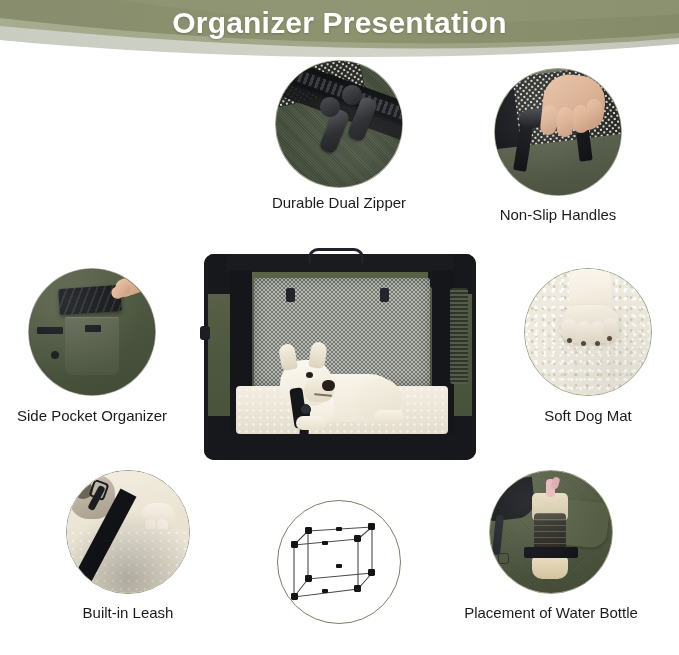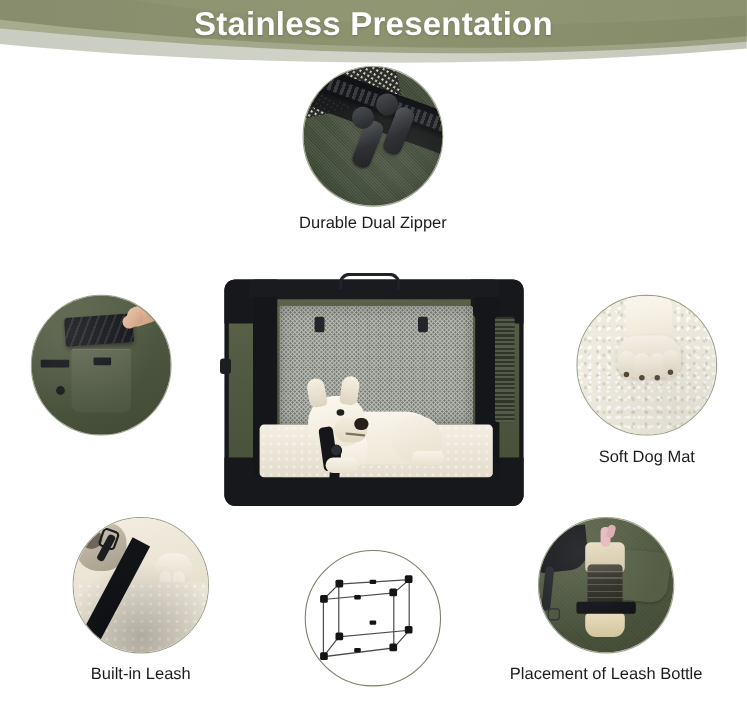--- a/index.html
+++ b/index.html
@@ -101,21 +101,21 @@
       </defs>
 
       <path d="M0,0 L679,0 L679,44 C470,62 230,62 0,40 Z" fill="url(#gLight)"></path>
 
       <path d="M0,0 L679,0 L679,38 C460,56 250,50 0,26 Z" fill="url(#gMid)"></path>
 
       <path d="M0,0 L679,0 L679,33 C470,52 220,44 0,18 Z" fill="url(#gTop)"></path>
 
       <path d="M120,0 L679,0 L679,14 C430,30 260,22 120,0 Z" fill="#949a78" opacity=".45"></path>
     </svg>
-    <div class="banner-title">Stainless Presentation</div>
+    <div class="banner-title">Organizer Presentation</div>
   </div>
 
 
   <div class="feat" style="left:275px;top:60px;">
     <div class="circ" style="width:128px;height:128px;">
       <div class="fabric-olive"></div>
 
       <div class="mesh" style="left:-6px;top:-6px;width:92px;height:44px;transform:rotate(-12deg);opacity:.95;"></div>
 
       <div style="position:absolute;left:-10px;top:20px;width:160px;height:24px;background:#111215;transform:rotate(20deg);"></div>
@@ -132,20 +132,46 @@
 
       <div style="position:absolute;left:78px;top:36px;width:17px;height:44px;border-radius:7px;transform:rotate(22deg);
         background:linear-gradient(135deg,#55585c,#26282b 55%,#16181a);box-shadow:0 1px 2px rgba(0,0,0,.5);"></div>
       <div style="position:absolute;left:66px;top:24px;width:20px;height:20px;border-radius:50%;transform:rotate(22deg);
         background:linear-gradient(135deg,#4c4f53,#1c1e21);"></div>
       <div style="position:absolute;inset:0;background:radial-gradient(circle at 70% 75%,rgba(255,255,255,.08),transparent 60%);"></div>
     </div>
     <div class="cap" style="top:134px;">Durable Dual Zipper</div>
   </div>
 
+  <div class="feat" style="left:494px;top:68px;">
+    <div class="circ" style="width:128px;height:128px;">
+      <div style="position:absolute;inset:0;background:linear-gradient(180deg,#6d7460 0%,#5d6551 55%,#525a46 100%);"></div>
+
+      <div class="mesh" style="left:16px;top:2px;width:108px;height:74px;transform:rotate(-7deg);"></div>
+
+      <div style="position:absolute;left:-4px;top:0;width:26px;height:92px;background:#14161a;transform:rotate(-7deg);"></div>
+
+      <div style="position:absolute;left:-10px;top:72px;width:160px;height:62px;background:linear-gradient(180deg,#59604c,#4a5240);transform:rotate(-7deg);"></div>
+
+      <div style="position:absolute;left:22px;top:52px;width:13px;height:50px;background:#101216;transform:rotate(9deg);border-radius:2px;"></div>
+      <div style="position:absolute;left:82px;top:48px;width:13px;height:44px;background:#101216;transform:rotate(-7deg);border-radius:2px;"></div>
+      <div style="position:absolute;left:24px;top:44px;width:74px;height:13px;background:#101216;border-radius:6px;transform:rotate(-4deg);"></div>
+
+      <div style="position:absolute;left:24px;top:40px;width:36px;height:18px;border-radius:9px;
+        background:linear-gradient(180deg,#3a3d42,#101215);transform:rotate(-4deg);"></div>
+
+      <div class="skin" style="position:absolute;left:48px;top:6px;width:62px;height:54px;border-radius:26px 26px 18px 18px;transform:rotate(6deg);"></div>
+      <div class="skin" style="position:absolute;left:46px;top:36px;width:16px;height:30px;border-radius:8px;transform:rotate(6deg);"></div>
+      <div class="skin" style="position:absolute;left:62px;top:38px;width:16px;height:30px;border-radius:8px;transform:rotate(3deg);"></div>
+      <div class="skin" style="position:absolute;left:78px;top:36px;width:16px;height:28px;border-radius:8px;transform:rotate(0deg);"></div>
+      <div class="skin" style="position:absolute;left:92px;top:30px;width:15px;height:24px;border-radius:8px;transform:rotate(-4deg);"></div>
+      <div style="position:absolute;inset:0;background:radial-gradient(circle at 35% 30%,rgba(255,255,255,.10),transparent 62%);"></div>
+    </div>
+    <div class="cap" style="top:138px;">Non-Slip Handles</div>
+  </div>
 
   <div class="feat" style="left:28px;top:268px;">
     <div class="circ" style="width:128px;height:128px;">
       <div class="fabric-olive"></div>
       <div style="position:absolute;inset:0;background:linear-gradient(160deg,#5a6249 0%,#4b543e 55%,#414a35 100%);"></div>
 
       <div style="position:absolute;left:30px;top:18px;width:62px;height:26px;background:#141519;border-radius:2px;transform:rotate(-4deg);
         box-shadow:0 2px 4px rgba(0,0,0,.45);"></div>
       <div style="position:absolute;left:30px;top:18px;width:62px;height:26px;transform:rotate(-4deg);
         background:repeating-linear-gradient(115deg,rgba(255,255,255,.09) 0 2px,transparent 2px 7px);"></div>
@@ -154,20 +180,21 @@
         border-radius:2px 2px 8px 8px;box-shadow:inset 0 1px 0 rgba(255,255,255,.10);"></div>
       <div style="position:absolute;left:56px;top:56px;width:16px;height:7px;background:#15171b;border-radius:1px;"></div>
 
       <div style="position:absolute;left:8px;top:58px;width:26px;height:7px;background:#15171b;border-radius:1px;"></div>
       <div style="position:absolute;left:22px;top:82px;width:8px;height:8px;border-radius:50%;background:#191b1e;"></div>
 
       <div class="skin" style="position:absolute;left:86px;top:8px;width:30px;height:18px;border-radius:10px;transform:rotate(-18deg);"></div>
       <div class="skin" style="position:absolute;left:82px;top:16px;width:20px;height:12px;border-radius:6px;transform:rotate(-25deg);"></div>
       <div style="position:absolute;inset:0;background:radial-gradient(circle at 30% 28%,rgba(255,255,255,.10),transparent 60%);"></div>
     </div>
+    <div class="cap" style="top:139px;">Side Pocket Organizer</div>
   </div>
 
   <div class="feat" style="left:524px;top:268px;">
     <div class="circ" style="width:128px;height:128px;">
       <div class="sherpa"></div>
 
       <div style="position:absolute;left:44px;top:-6px;width:42px;height:56px;border-radius:16px;
         background:linear-gradient(175deg,#fbf7ef,#efe7d6);"></div>
 
       <div style="position:absolute;left:36px;top:36px;width:58px;height:38px;border-radius:18px 18px 14px 14px;
@@ -268,21 +295,21 @@
 
       <div style="position:absolute;left:42px;top:86px;width:36px;height:22px;border-radius:4px 4px 10px 10px;
         background:linear-gradient(180deg,#e8dcbd,#d3c49f);"></div>
 
       <div style="position:absolute;left:56px;top:8px;width:9px;height:18px;border-radius:4px;background:#e7b9bd;"></div>
       <div style="position:absolute;left:62px;top:6px;width:7px;height:12px;border-radius:4px;background:#ddaab0;transform:rotate(16deg);"></div>
 
       <div style="position:absolute;left:34px;top:76px;width:54px;height:11px;background:#121318;border-radius:2px;"></div>
       <div style="position:absolute;inset:0;background:radial-gradient(circle at 30% 25%,rgba(255,255,255,.10),transparent 62%);"></div>
     </div>
-    <div class="cap" style="top:134px;">Placement of Leash Bottle</div>
+    <div class="cap" style="top:134px;">Placement of Water Bottle</div>
   </div>
 
   <div id="center-product">
     <div class="crate-shell">
 
       <div style="position:absolute;left:6px;top:6px;width:272px;height:206px;background:#17181c;border-radius:10px;"></div>
 
       <div style="position:absolute;left:10px;top:12px;width:264px;height:194px;border-radius:8px;
         background:linear-gradient(175deg,#5d6649 0%,#4e5740 45%,#464e38 100%);"></div>
 

